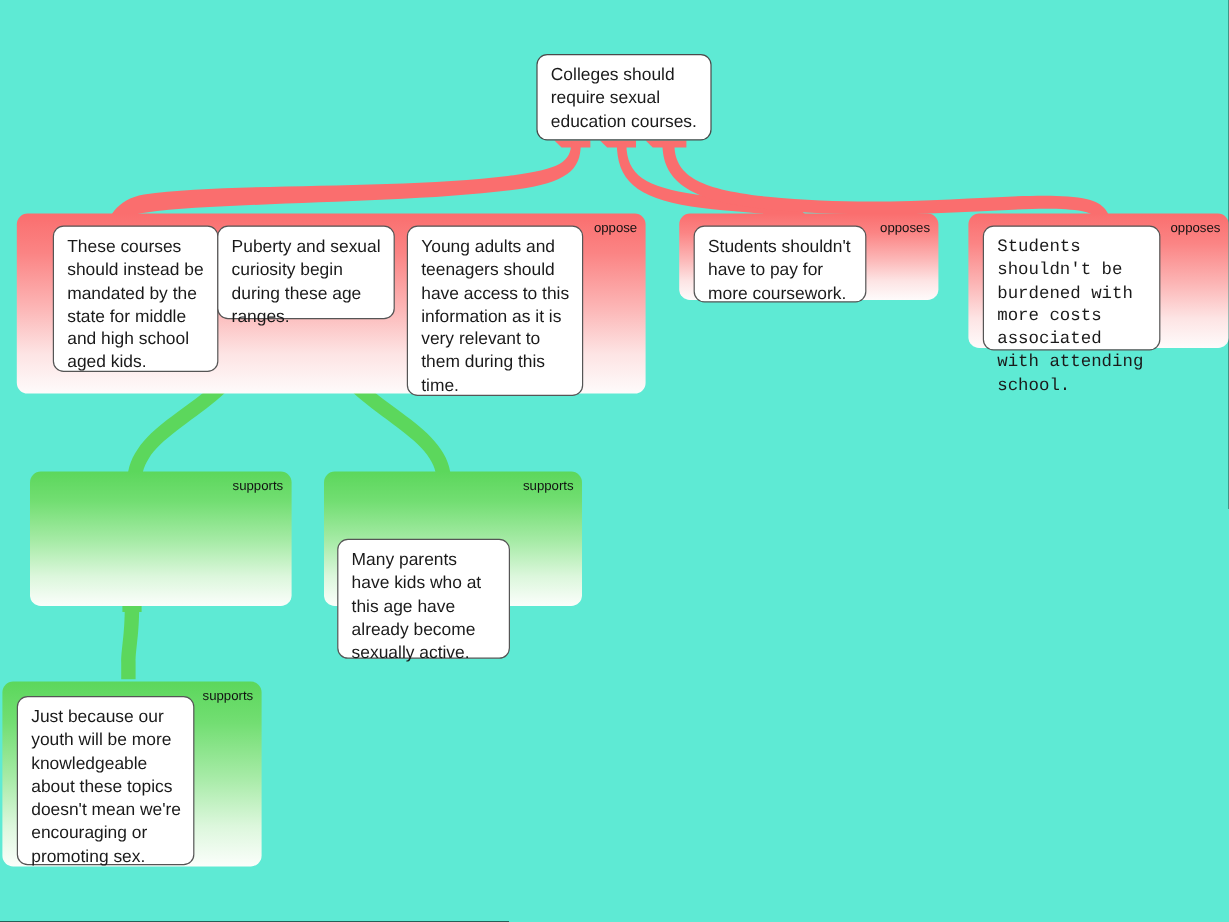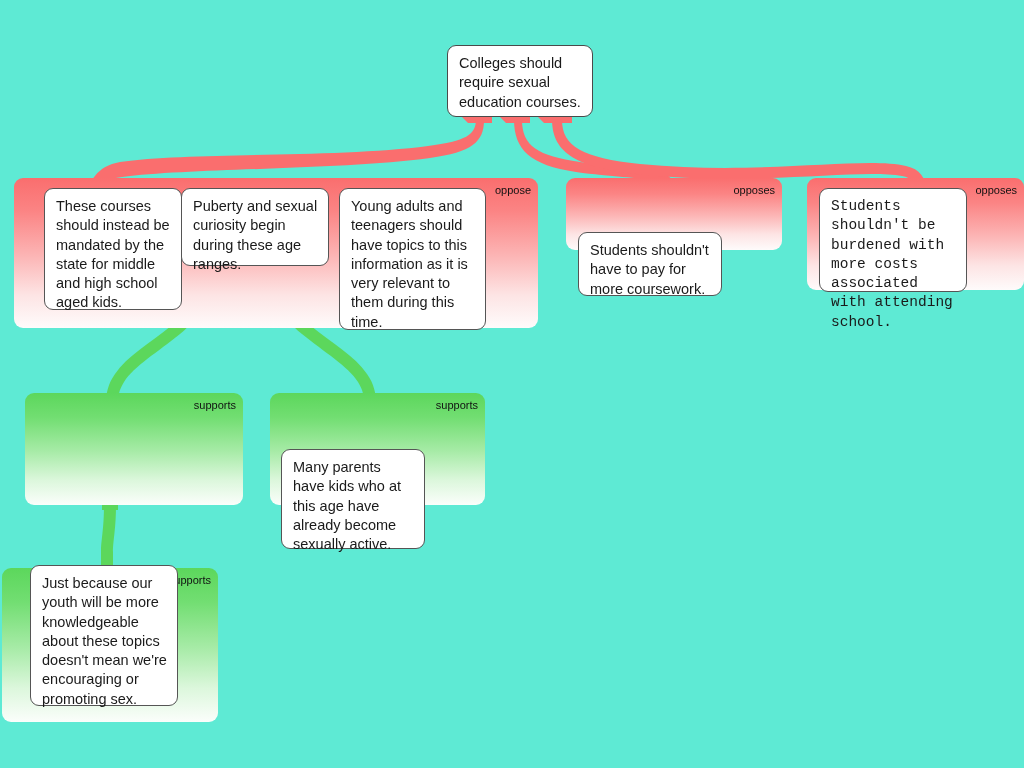--- a/index.html
+++ b/index.html
@@ -154,27 +154,27 @@
   <div class="group oppose" style="left:14px; top:178px; width:524px; height:150px;">
     <span class="group-label">oppose</span>
   </div>
   <div class="card" style="left:30px; top:188px; width:138px; height:122px;margin-left:14px;">
     <span>These courses should instead be mandated by the state for middle and high school aged kids.</span>
   </div>
   <div class="card" style="left:181px; top:188px; width:148px; height:78px;">
     <span>Puberty and sexual curiosity begin during these age ranges.</span>
   </div>
   <div class="card" style="left:339px; top:188px; width:147px; height:142px;">
-    <span>Young adults and teenagers should have topics to this information as it is very relevant to them during this time.</span>
+    <span>Young adults and teenagers should have access to this information as it is very relevant to them during this time.</span>
   </div>
 
   <div class="group oppose" style="left:566px; top:178px; width:216px; height:72px;">
     <span class="group-label">opposes</span>
   </div>
-  <div class="card" style="left:578px; top:188px; width:144px; height:64px;margin-top:44px;">
+  <div class="card" style="left:578px; top:188px; width:144px; height:64px;">
     <span>Students shouldn't have to pay for more coursework.</span>
   </div>
 
   <div class="group oppose" style="left:807px; top:178px; width:217px; height:112px;">
     <span class="group-label">opposes</span>
   </div>
   <div class="card" style="left:819px; top:188px; width:148px; height:104px;font-family:Liberation Mono, monospace;">
     <span>Students shouldn't be burdened with more costs associated with attending school.</span>
   </div>
 
@@ -185,17 +185,17 @@
   <div class="group support" style="left:270px; top:393px; width:215px; height:112px;">
     <span class="group-label">supports</span>
   </div>
   <div class="card" style="left:281px; top:403px; width:144px; height:100px;margin-top:46px;">
     <span>Many parents have kids who at this age have already become sexually active.</span>
   </div>
 
   <div class="group support" style="left:2px; top:568px; width:216px; height:154px;">
     <span class="group-label">supports</span>
   </div>
-  <div class="card" style="left:14px; top:565px; width:148px; height:141px;margin-left:16px;">
+  <div class="card" style="left:14px; top:580px; width:148px; height:141px;">
     <span>Just because our youth will be more knowledgeable about these topics doesn't mean we're encouraging or promoting sex.</span>
   </div>
 
 </div>
 
 </body></html>

